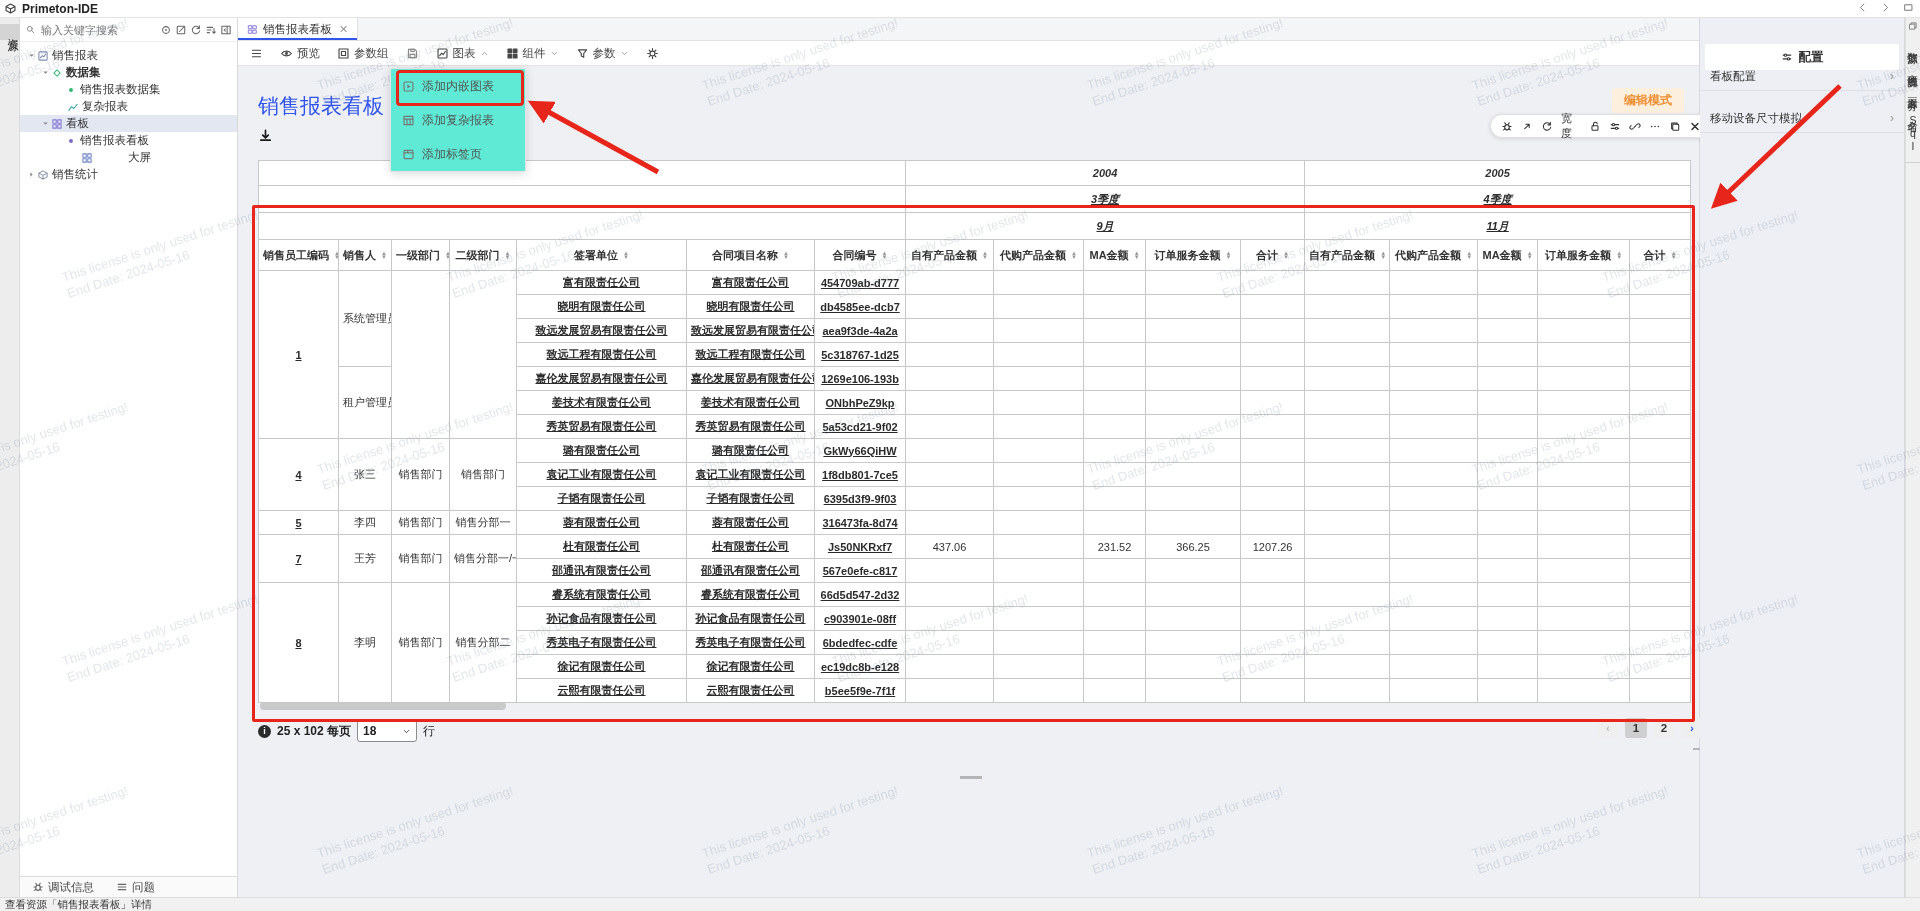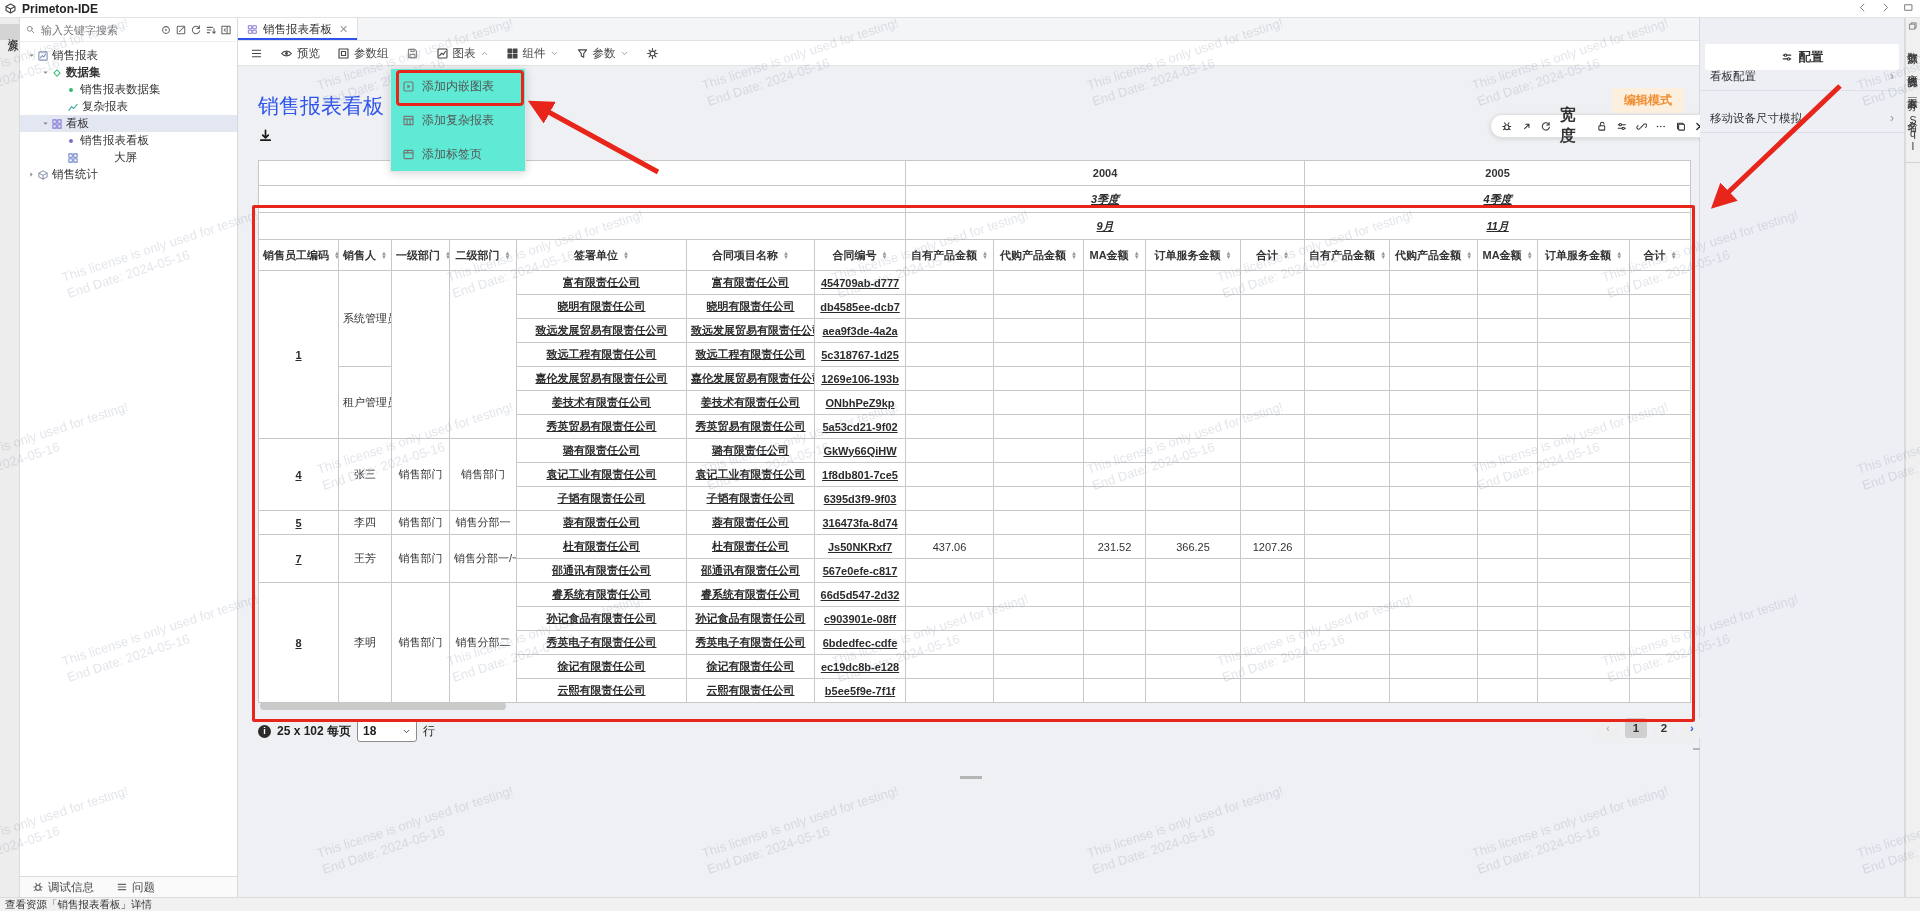--- a/index.html
+++ b/index.html
@@ -46,29 +46,29 @@
                 padding-left:12px;font-size:11.5px;color:#454545;}
   .tbi{display:flex;align-items:center;gap:4px;cursor:pointer;}
   .tbi .caret{color:#888;}
   #content{position:relative;height:833px;}
 
   #page-title{position:absolute;left:20px;top:26px;font-size:21px;color:#2f54eb;font-weight:500;}
   #edit-mode-btn{position:absolute;left:1374px;top:22px;background:#fcefdd;color:#ef8f33;font-weight:bold;font-size:12px;
                  padding:4px 12px;border-radius:3px;border:none;cursor:pointer;font-family:inherit;}
   #widget-toolbar{position:absolute;left:1252px;top:48px;height:22px;background:#fff;border:1px solid #e0e0e0;border-radius:12px;
                   box-shadow:0 1px 4px rgba(0,0,0,.12);display:flex;align-items:center;gap:8px;padding:0 10px;color:#333;}
-  #widget-toolbar .wlabel{font-size:16px;font-weight:bold;}
+  #widget-toolbar .wlabel{font-size:11px;font-weight:normal;}
   #download-btn{position:absolute;left:20px;top:62px;color:#1a1a1a;cursor:pointer;}
 
   
   #sales-table{position:absolute;left:20px;top:94px;border-collapse:collapse;table-layout:fixed;width:1432px;background:#fff;
                border:1px solid #9f9f9f;}
   #sales-table th,#sales-table td{border:1px solid #c8c8c8;padding:0 4px;font-size:11px;overflow:hidden;white-space:nowrap;}
   #sales-table thead th{font-weight:bold;color:#333;background:#fff;}
-  .th-year{height:24px;font-size:12.5px;}
+  .th-year{height:24px;font-size:12.5px;font-style:italic;}
   .th-q,.th-m{height:26px;font-size:12px;font-style:italic;}
   #sales-table tbody td{height:23px;text-align:center;color:#333;}
   td.num{text-align:right;padding-right:8px;}
   .lnk{color:#2b2b2b;text-decoration:underline;font-weight:bold;cursor:pointer;}
   .sort{display:inline-flex;flex-direction:column;font-size:6px;line-height:5px;color:#9a9a9a;vertical-align:middle;margin-left:2px;}
 
   #hscrollbar{position:absolute;left:22px;top:636px;width:246px;height:8px;background:#c9c9c9;border-radius:4px;cursor:pointer;}
   #table-footer{position:absolute;left:20px;top:654px;display:flex;align-items:center;gap:6px;font-size:12px;color:#222;}
   #table-footer .info-badge{width:13px;height:13px;border-radius:50%;background:#2b2b2b;color:#fff;font-size:9px;font-weight:bold;
                             display:inline-flex;align-items:center;justify-content:center;}
@@ -237,21 +237,21 @@
       </div>
       <div class="tree-row" style="padding-left: 34px;">
         <span class="arrow"></span>
         <span class="ticon" style="color:#7b68c9">
           <svg class="ic" width="12" height="12" viewBox="0 0 16 16">
             <circle cx="8" cy="8" r="2.6" fill="currentColor" stroke="none"></circle>
           </svg>
         </span>
         <span>销售报表看板</span>
       </div>
-      <div class="tree-row" style="padding-left: 4px; gap: 32px;">
+      <div class="tree-row" style="padding-left: 18px; gap: 32px;">
         <span class="arrow"></span>
         <span class="ticon" style="color:#6f86c9">
           <svg class="ic" width="12" height="12" viewBox="0 0 16 16">
             <rect x="2.5" y="2.5" width="4.5" height="4.5"></rect>
             <rect x="9" y="2.5" width="4.5" height="4.5"></rect>
             <rect x="2.5" y="9" width="4.5" height="4.5"></rect>
             <rect x="9" y="9" width="4.5" height="4.5"></rect>
           </svg>
         </span>
         <span>大屏</span>

